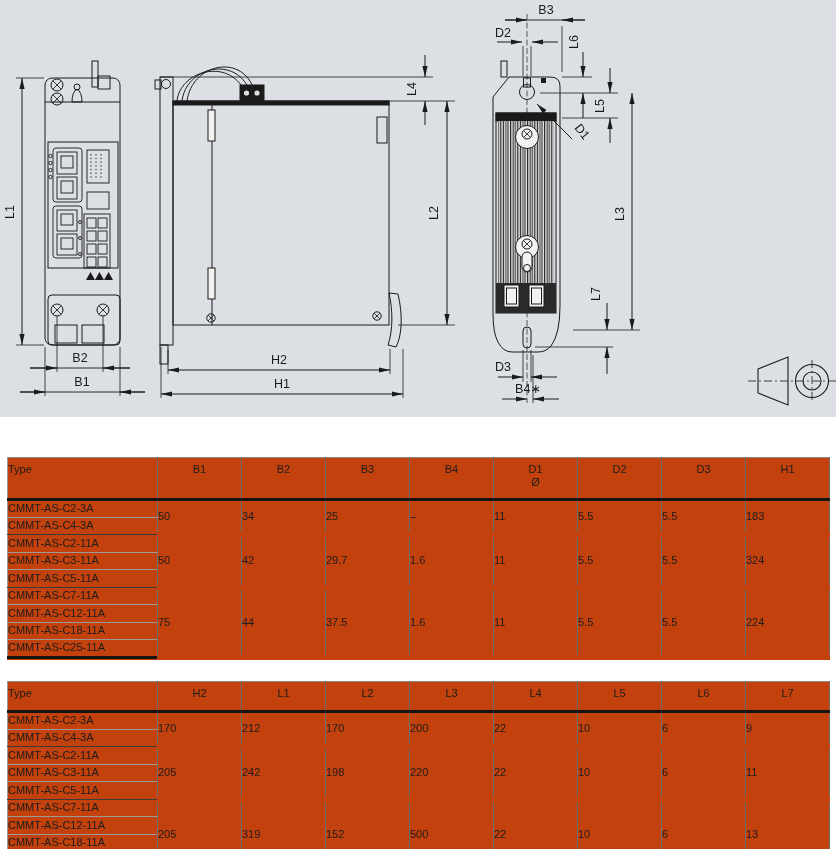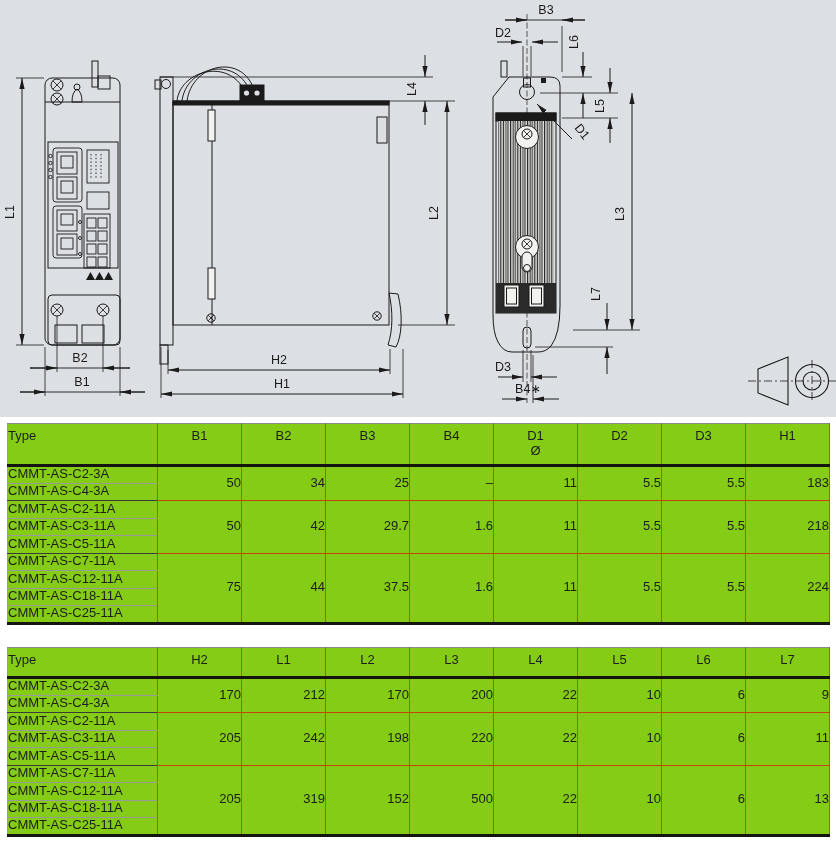--- a/index.html
+++ b/index.html
@@ -13,43 +13,44 @@
   }
   svg text{
     font-family:"Liberation Sans", sans-serif;
     font-size:12.5px;fill:#1a1a1a;
   }
   .tbl-wrap{position:absolute;left:7px;}
   #t1{top:423px;}
   #t2{top:647px;}
   table.dims-table{
     border-collapse:collapse;table-layout:fixed;width:822px;
-    font-size:13px;color:#1d1d1b;background:#84cc16;
+    font-size:11px;color:#1d1d1b;background:#c2410c;
     border-top:1px solid #8b8b8b;
     border-bottom:3px solid #141412;
     border-left:1px solid #9a9a9a;
     border-right:1px solid #6f6f6f;
+    margin-top:34px;
   }
   .dims-table th,.dims-table td{
     border-left:1px solid #6f6f6f;font-weight:normal;overflow:hidden;
     padding:0;box-sizing:border-box;line-height:1.15;
   }
   .dims-table th:first-child,.dims-table td:first-child{border-left:none;}
   .dims-table thead th{
     vertical-align:top;padding-top:5px;
     border-bottom:3px solid #141412;
   }
   .t1 thead th{height:42px;}
   .t2 thead th{height:30px;}
   .type-h{text-align:left;padding-left:6px;}
   .val-h{text-align:center;}
   .dims-table tbody tr{height:17.5px;}
   .type-cell{padding-left:6px;border-bottom:1px solid #9a9a9a;white-space:nowrap;}
   .type-cell.last-in-group{border-bottom:1px solid #3a3a3a;}
-  .val-cell{text-align:right;vertical-align:middle;border-bottom:1px solid #c2410c;}
+  .val-cell{text-align:left;vertical-align:middle;border-bottom:5px solid #c2410c;}
 </style>
 </head>
 <body>
 
 <div id="drawing-area">
 <svg width="836" height="417" viewBox="0 0 836 417">
   <defs>
     <marker id="aE" markerUnits="userSpaceOnUse" markerWidth="12" markerHeight="7" refX="11" refY="3.5" orient="auto">
       <path d="M0,0.9 L11,3.5 L0,6.1 Z" fill="#1a1a1a"></path>
     </marker>
@@ -354,21 +355,21 @@
         </tr>
         <tr>
           <td class="type-cell">CMMT-AS-C2-11A</td>
           <td class="val-cell" rowspan="3">50</td>
           <td class="val-cell" rowspan="3">42</td>
           <td class="val-cell" rowspan="3">29.7</td>
           <td class="val-cell" rowspan="3">1.6</td>
           <td class="val-cell" rowspan="3">11</td>
           <td class="val-cell" rowspan="3">5.5</td>
           <td class="val-cell" rowspan="3">5.5</td>
-          <td class="val-cell" rowspan="3">218</td>
+          <td class="val-cell" rowspan="3">324</td>
         </tr>
         <tr>
           <td class="type-cell">CMMT-AS-C3-11A</td>
         </tr>
         <tr>
           <td class="type-cell last-in-group">CMMT-AS-C5-11A</td>
         </tr>
         <tr>
           <td class="type-cell">CMMT-AS-C7-11A</td>
           <td class="val-cell" rowspan="4">75</td>

